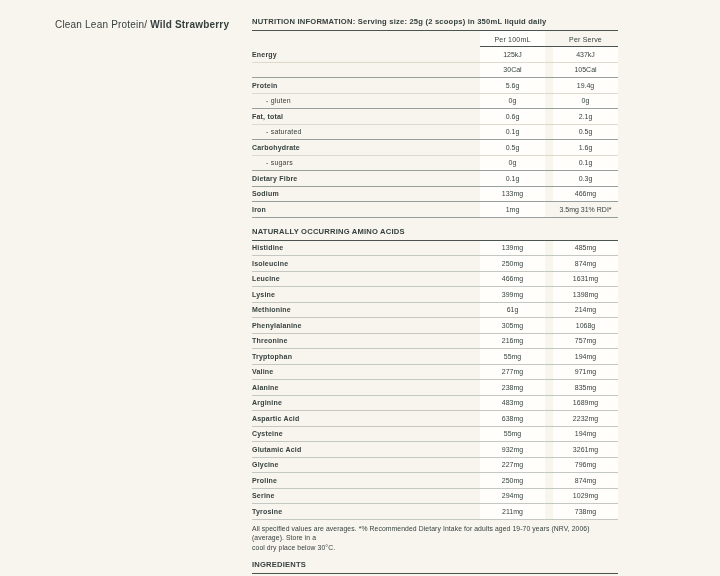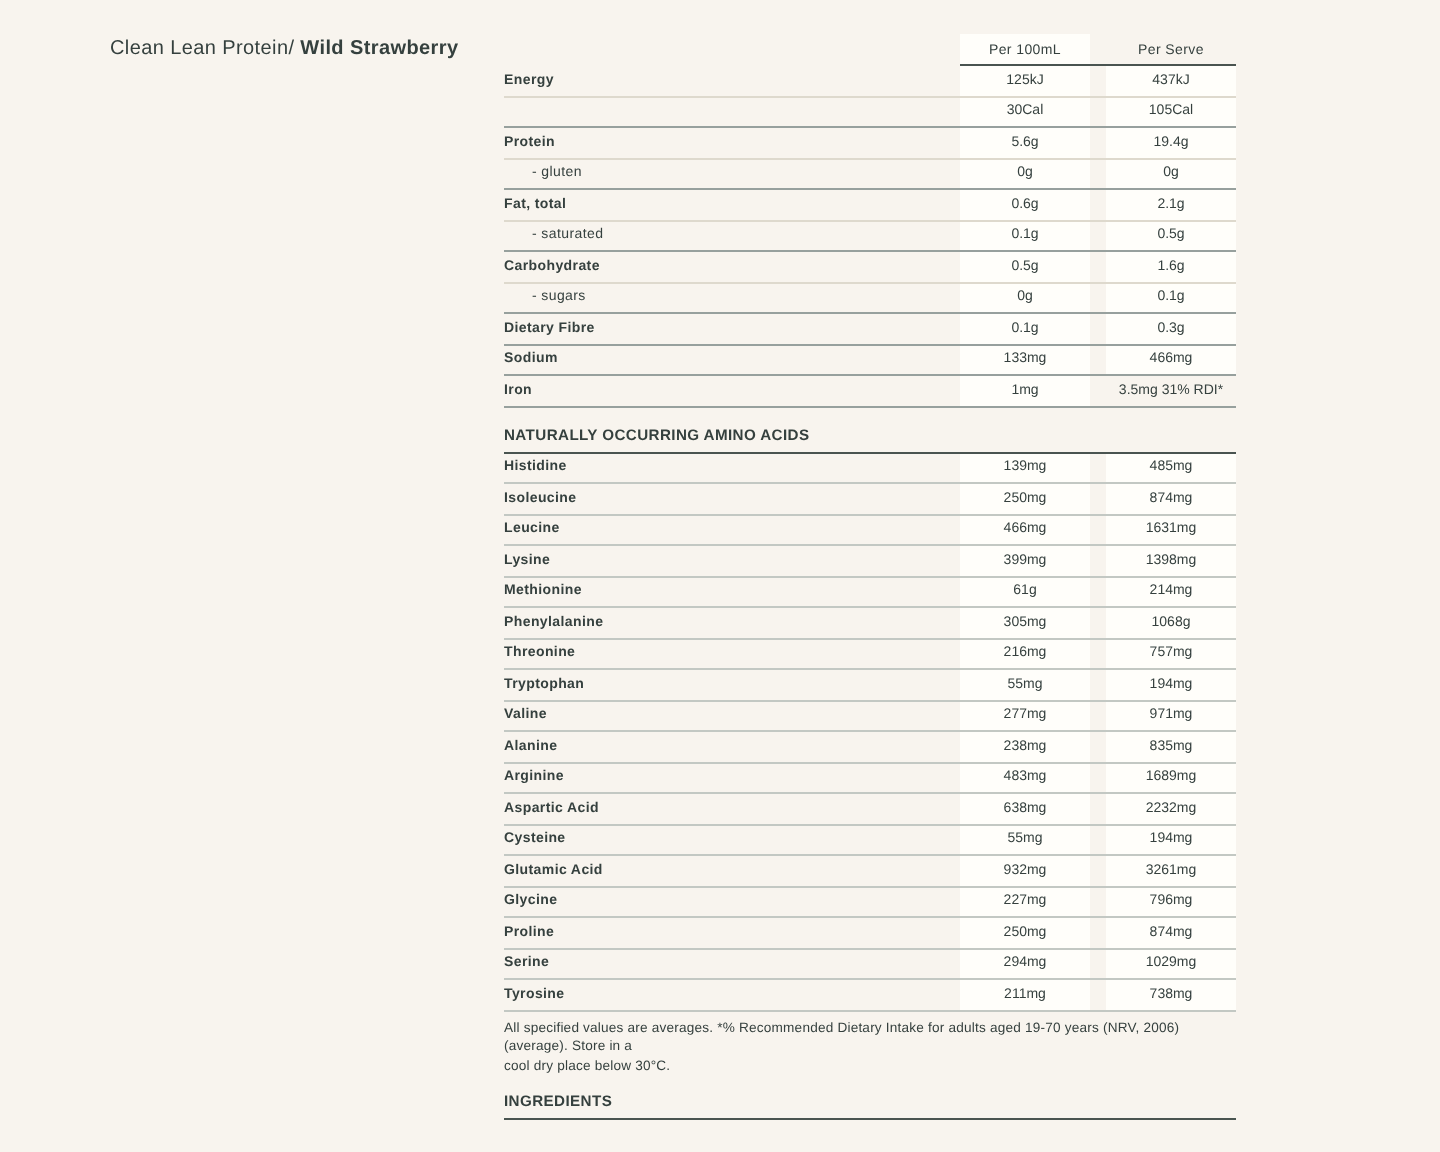--- a/index.html
+++ b/index.html
@@ -78,20 +78,21 @@
 <body>
 
 <div class="page">
 
   <div class="product-title">
     <span>Clean Lean Protein/ </span><span class="flavour">Wild Strawberry</span>
   </div>
 
   <div class="panel">
 
+    <div class="section-title">NUTRITION INFORMATION: Serving size: 25g (2 scoops) in 350mL liquid daily</div>
 
     <div class="col-headers">
       <div class="col-spacer"></div>
       <div class="colh striped">Per 100mL</div>
       <div class="colgap"></div>
       <div class="colh">Per Serve</div>
     </div>
 
     <div id="main-rows">
         <div class="row sep-light">

